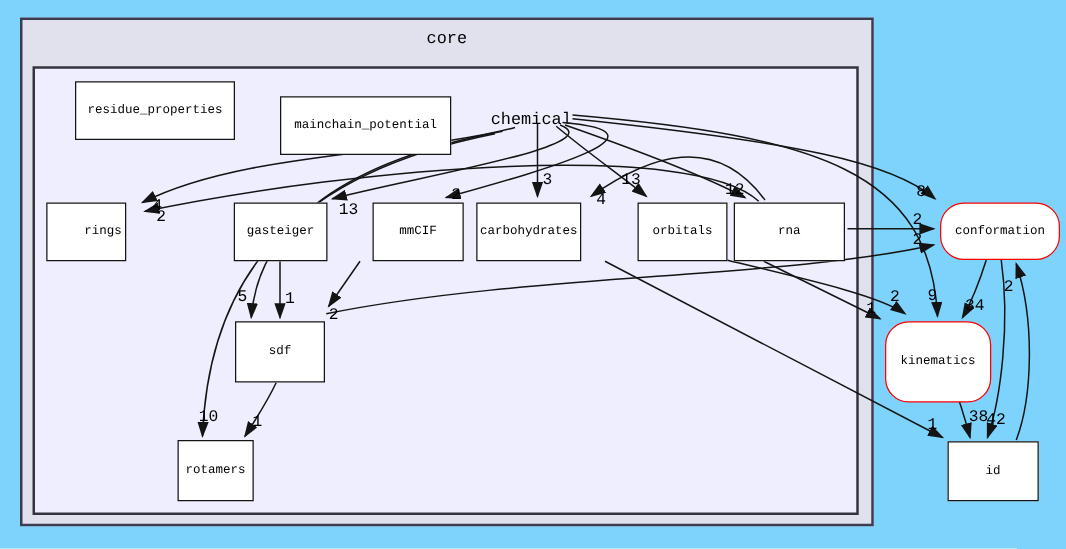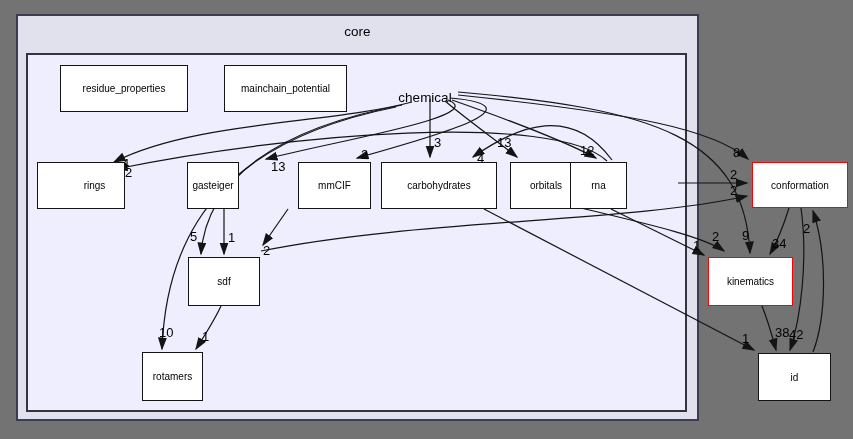--- a/index.html
+++ b/index.html
@@ -1,38 +1,38 @@
 <!DOCTYPE html>
 <html><head>
 <meta charset="utf-8">
 <style>
   html,body{margin:0;padding:0;background:#ffffff;}
   #canvas{
     position:relative;
     width:853px;height:439px;
-    background:#737373;
-    font-family:Liberation Sans, sans-serif;
+    background:#7dd3fc;
+    font-family:Liberation Mono, monospace;
     overflow:hidden;
   }
   .cluster{position:absolute;box-sizing:border-box;}
   .cluster-label{
     position:absolute;width:100%;text-align:center;
     font-size:13.5px;color:#000;top:8px;left:0;
   }
   .root-label{
     position:absolute;font-size:13.5px;color:#000;
     transform:translate(-50%,-50%);white-space:nowrap;
   }
   .node{
     position:absolute;box-sizing:border-box;
     background:#ffffff;border:1.4px solid #141414;
     display:flex;align-items:center;justify-content:center;
     font-size:10px;color:#000;cursor:pointer;white-space:nowrap;
   }
-  .node.red{border-color:#ff0000;}
+  .node.red{border-color:#ff0000;border-radius:19px;}
   #edge-layer{position:absolute;left:0;top:0;pointer-events:none;}
   .edge-label{font-size:13px;fill:#000;}
 </style>
 </head>
 <body>
 
 <div id="canvas">
 
   <div class="cluster" id="cluster-outer" style="left: 16px; top: 14px; width: 683px; height: 407px; background: rgb(225, 225, 238); border: 2px solid rgb(60, 60, 80);">
     <div class="cluster-label">core</div>
@@ -97,26 +97,26 @@
         <text x="228" y="242" class="edge-label">1</text>
         <text x="263" y="255" class="edge-label">2</text>
         <text x="190" y="241" class="edge-label">5</text>
         <text x="159" y="337" class="edge-label">10</text>
         <text x="202" y="341" class="edge-label">1</text>
       </g>
   </svg>
 
   <div id="nodes">
       <div class="node" style="left: 60px; top: 65px; width: 128px; height: 47px;">residue_properties</div>
-      <div class="node" style="left: 224px; top: 65px; width: 123px; height: 47px;">mainchain_potential</div>
-      <div class="node" style="left: 37px; top: 162px; width: 88px; height: 47px; padding-left: 27px;">rings</div>
-      <div class="node" style="left: 187px; top: 162px; width: 52px; height: 47px;">gasteiger</div>
+      <div class="node" style="left: 224px; top: 77px; width: 137px; height: 47px;">mainchain_potential</div>
+      <div class="node" style="left: 37px; top: 162px; width: 64px; height: 47px; padding-left: 27px;">rings</div>
+      <div class="node" style="left: 187px; top: 162px; width: 75px; height: 47px;">gasteiger</div>
       <div class="node" style="left: 298px; top: 162px; width: 73px; height: 47px;">mmCIF</div>
-      <div class="node" style="left: 381px; top: 162px; width: 116px; height: 47px;">carbohydrates</div>
+      <div class="node" style="left: 381px; top: 162px; width: 84px; height: 47px;">carbohydrates</div>
       <div class="node" style="left: 510px; top: 162px; width: 72px; height: 47px;">orbitals</div>
-      <div class="node" style="left: 570px; top: 162px; width: 57px; height: 47px;">rna</div>
+      <div class="node" style="left: 587px; top: 162px; width: 89px; height: 47px;">rna</div>
       <div class="node red" style="left: 752px; top: 162px; width: 96px; height: 46px;">conformation</div>
       <div class="node" style="left: 188px; top: 257px; width: 72px; height: 49px;">sdf</div>
-      <div class="node red" style="left: 708px; top: 257px; width: 85px; height: 49px;">kinematics</div>
+      <div class="node red" style="left: 708px; top: 257px; width: 85px; height: 65px;">kinematics</div>
       <div class="node" style="left: 142px; top: 352px; width: 61px; height: 49px;">rotamers</div>
       <div class="node" style="left: 758px; top: 353px; width: 73px; height: 48px;">id</div>
     </div>
 </div>
 
 </body></html>

